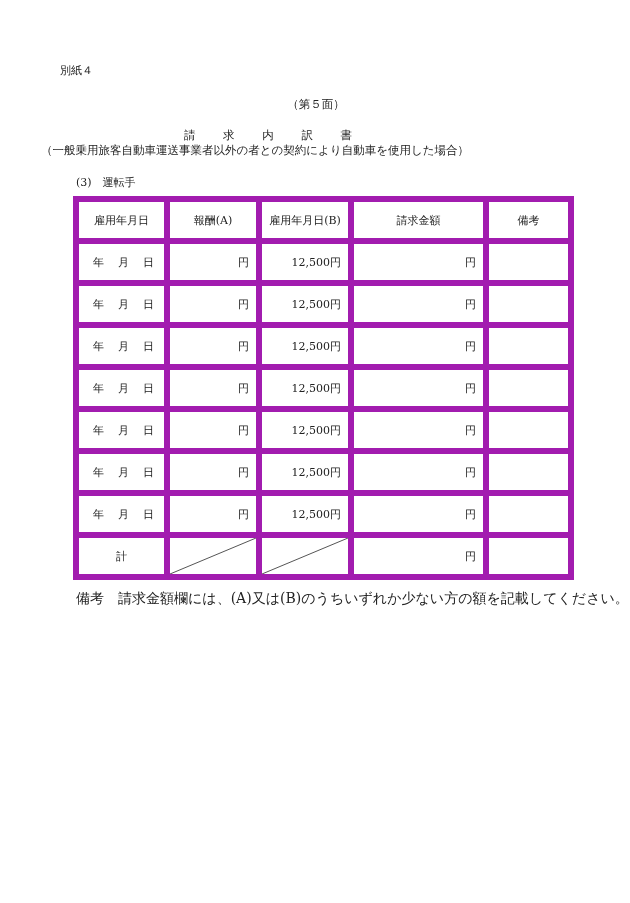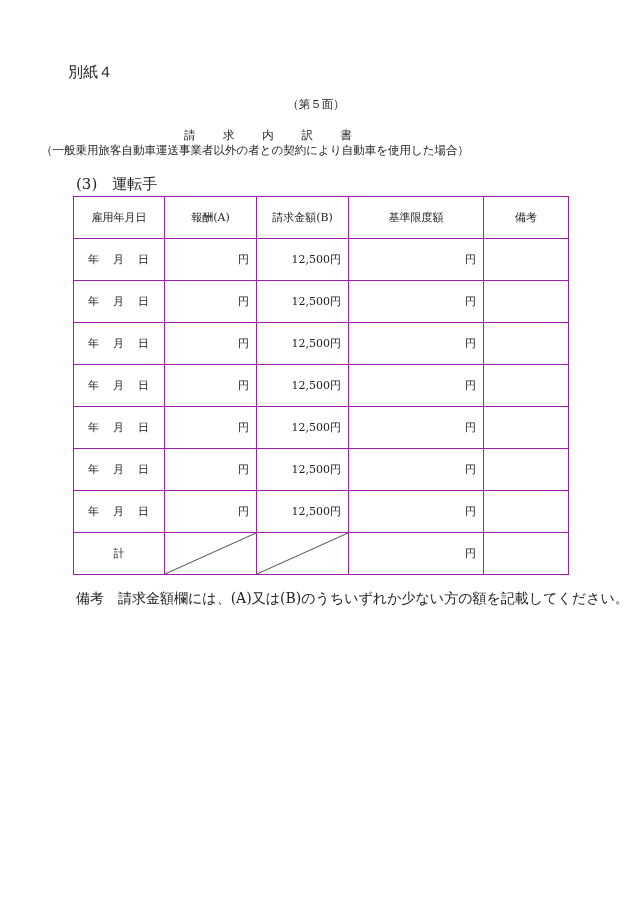--- a/index.html
+++ b/index.html
@@ -2,35 +2,35 @@
 <html><head>
 <meta charset="utf-8">
 <style>
   html, body { margin: 0; padding: 0; background: #ffffff; }
   body {
     width: 630px; height: 903px; position: relative; overflow: hidden;
     font-family: "DejaVu Serif", "Liberation Serif", serif;
     color: #222; font-size: 11px;
   }
   .abs { position: absolute; white-space: nowrap; }
-  #attachment { left: 68px; top: 63px; font-size: 15px; }
+  #attachment { left: 60px; top: 63px; font-size: 11px; }
   #page-no { left: 1px; width: 630px; top: 97px; text-align: center; font-size: 11.5px; }
   #doc-title { left: 0; width: 536px; top: 128px; text-align: center; font-size: 11.5px; }
   #doc-title span { display: inline-block; margin: 0 12px; }
   #doc-subtitle { left: 0; width: 510px; top: 143px; text-align: center; font-size: 11.5px; }
-  #section-label { left: 76px; top: 175px; font-size: 15px; }
+  #section-label { left: 76px; top: 175px; font-size: 11px; }
   #note { left: 76px; top: 590px; font-size: 14px; }
 
   table#claim-table {
     position: absolute; left: 73px; top: 196px;
     border-collapse: collapse; table-layout: fixed;
     width: 495px;
   }
   #claim-table td, #claim-table th {
-    border: 1px solid #a21caf; padding: 0; font-weight: normal; font-size: 11px;
+    border: 6px solid #a21caf; padding: 0; font-weight: normal; font-size: 11px;
     height: 42px; box-sizing: border-box;
   }
   #claim-table th { text-align: center; }
   .c-date { text-align: left; padding-right: 10px !important; }
   .c-date span { display: inline-block; margin-left: 14px; }
   .c-yen { text-align: right; padding-right: 7px !important; }
   .c-total-label { text-align: center; }
   .diag { position: relative; }
   .diag svg { position: absolute; left: 0; top: 0; width: 100%; height: 100%; }
 </style>
@@ -54,22 +54,22 @@
     <col style="width:91px">
       <col style="width:92px">
       <col style="width:92px">
       <col style="width:135px">
       <col style="width:85px">
   </colgroup>
   <thead>
     <tr>
       <th>雇用年月日</th>
       <th>報酬(A)</th>
-      <th>請求金額(B)</th>
-      <th>基準限度額</th>
+      <th>雇用年月日(B)</th>
+      <th>請求金額</th>
       <th>備考</th>
     </tr>
   </thead>
   <tbody id="tbody">
       <tr>
         <td class="c-date"><span>年</span><span>月</span><span>日</span></td>
         <td class="c-yen">円</td>
         <td class="c-yen">12,500円</td>
         <td class="c-yen">円</td>
         <td></td>

